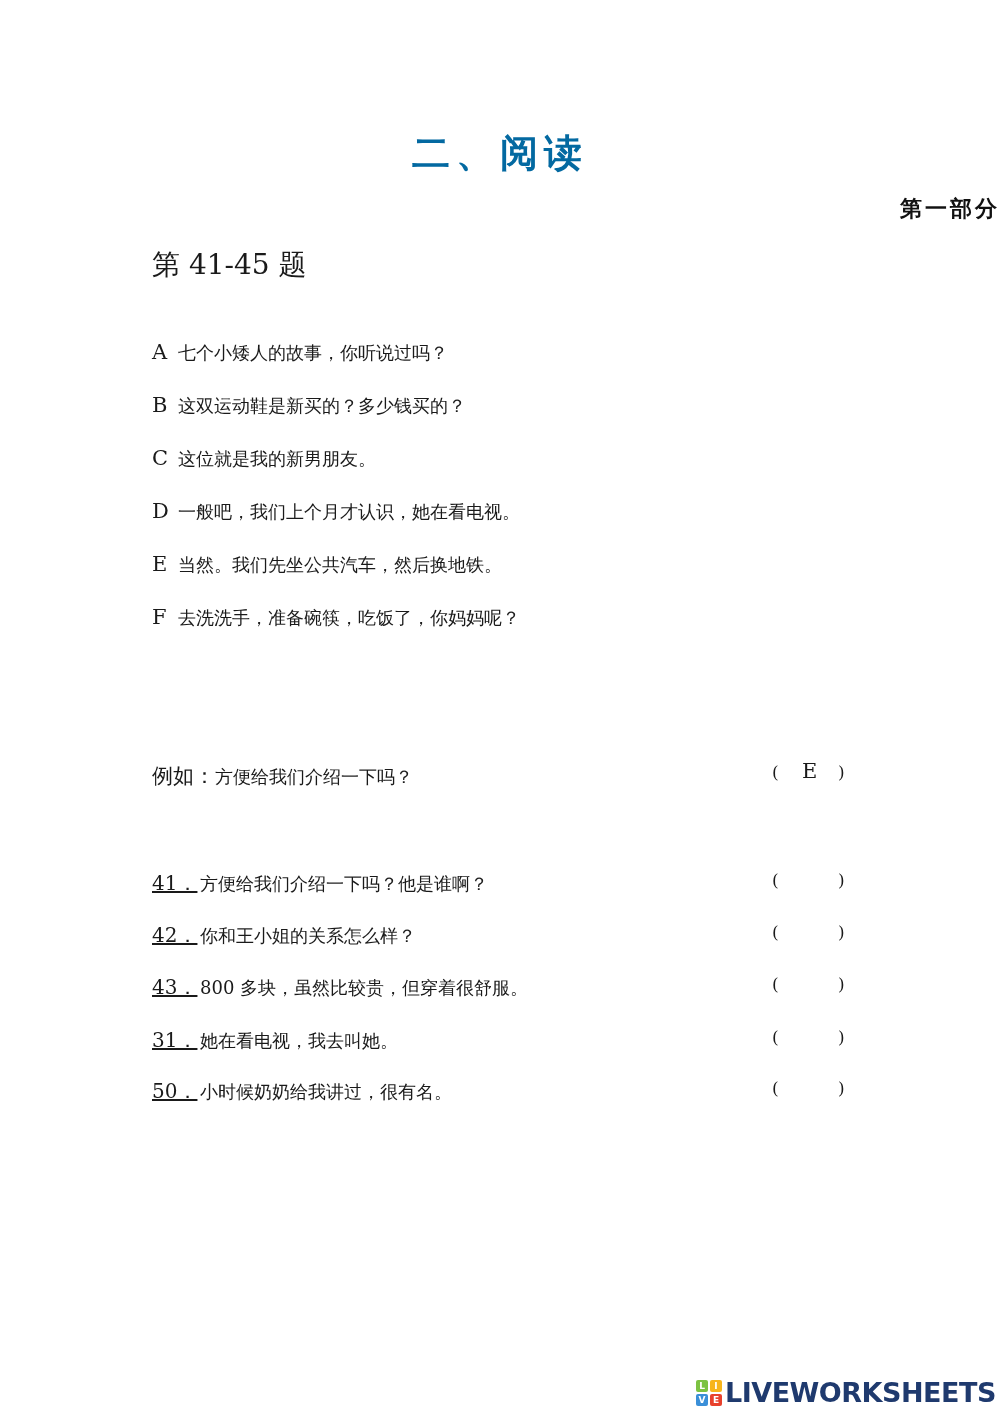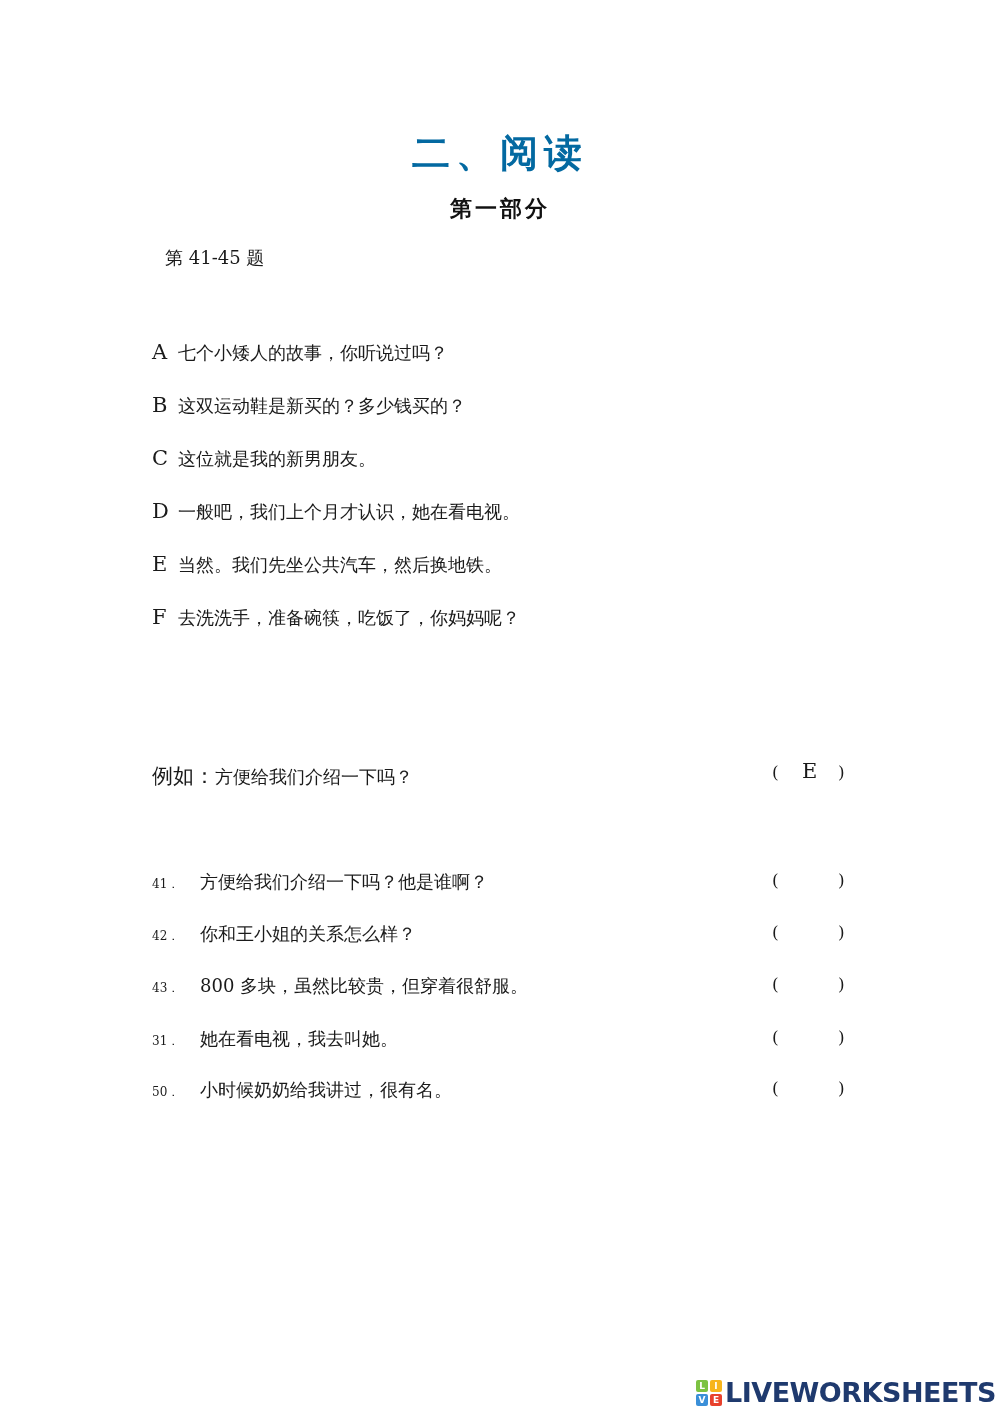--- a/index.html
+++ b/index.html
@@ -1,26 +1,26 @@
 <!DOCTYPE html>
 <html><head>
 <meta charset="utf-8">
 <style>
   html, body { margin: 0; padding: 0; background: #ffffff; }
   body { width: 1000px; height: 1413px; position: relative; overflow: hidden;
          font-family: "DejaVu Serif", "Liberation Serif", serif; color: #1a1a1a; }
   .title { position: absolute; left: 0; width: 1000px; top: 128px; text-align: center;
            font-family: "DejaVu Sans", sans-serif; font-weight: bold; font-size: 38px; letter-spacing: 6px; color: #0369a1; }
-  .subtitle { position: absolute; left: 0; width: 1000px; top: 194px; text-align: center;
+  .subtitle { position: absolute; left: 0; width: 1000px; top: 194px; text-align: right;
               font-family: "DejaVu Sans", sans-serif; font-weight: bold; font-size: 22px; letter-spacing: 3px; color: #111; }
-  .qrange { position: absolute; left: 152px; top: 246px; font-size: 18px; margin-left: 13px; }
+  .qrange { position: absolute; left: 152px; top: 246px; font-size: 28px; }
   .opt { position: absolute; left: 152px; font-size: 18px; }
   .opt .letter { font-size: 21px; display: inline-block; width: 26px; }
   .row { position: absolute; left: 152px; width: 700px; font-size: 18px; }
-  .row .num { font-size: 12px; display: inline-block; width: 48px; }
+  .row .num { font-size: 20px; display: inline-block; width: 48px; text-decoration: underline; }
   .row .ans { position: absolute; left: 620px; top: 0; width: 76px; font-size: 17px; }
   .row .ans .lp { position: absolute; left: 0; }
   .row .ans .val { position: absolute; left: 30px; font-size: 21px; top: -3px; }
   .row .ans .rp { position: absolute; left: 66px; }
   .example-label { font-size: 21px; }
   .logo { position: absolute; left: 696px; top: 1377px; display: flex; align-items: center; }
   .logo-grid { display: grid; grid-template-columns: 12px 12px; grid-template-rows: 12px 12px; gap: 2px; margin-right: 3px; }
   .logo-grid span { font-family: "DejaVu Sans", sans-serif; font-size: 9px; font-weight: bold; color: #fff;
                     display: flex; align-items: center; justify-content: center; border-radius: 2px; }
   .logo-text { font-family: "DejaVu Sans", sans-serif; font-weight: bold; font-size: 27px; color: #1f3a6e; letter-spacing: -0.5px; }

